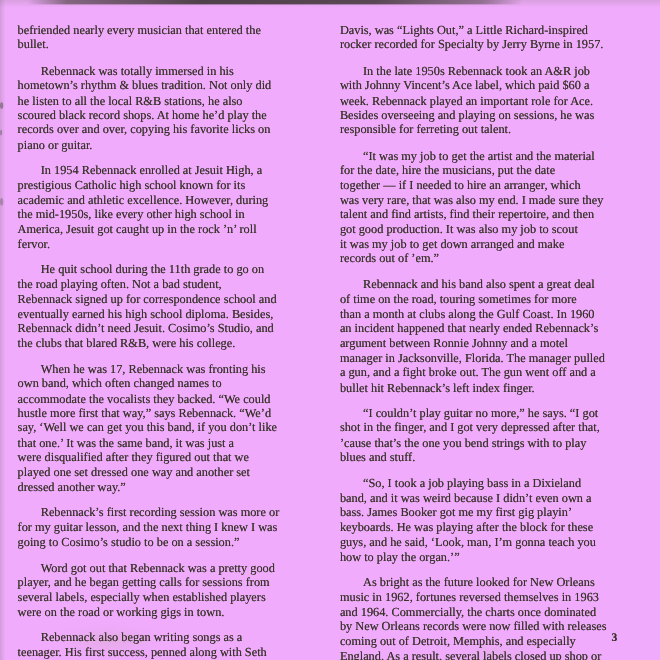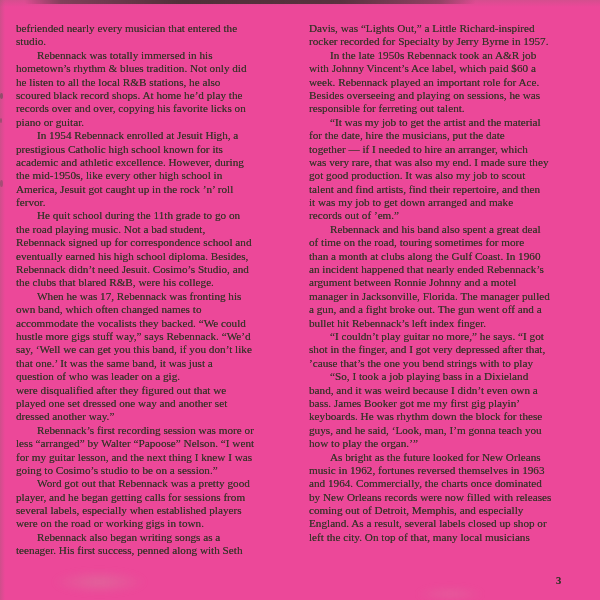--- a/index.html
+++ b/index.html
@@ -1,20 +1,20 @@
 <!DOCTYPE html>
 <html><head>
 <meta charset="utf-8">
 <style>
   html, body { margin: 0; padding: 0; }
   .page {
     position: relative;
     width: 600px;
     height: 600px;
-    background: #ec4899;
+    background: #f0abfc;
     overflow: hidden;
     font-family: "Liberation Serif", "DejaVu Serif", serif;
     color: #39332a;
   }
   
   .edge-top {
     position: absolute; top: 0; left: 0; width: 600px; height: 7px;
     background: linear-gradient(to bottom, rgba(110,104,94,0.18), rgba(0,0,0,0));
     pointer-events: none;
   }
@@ -53,21 +53,21 @@
     position: absolute;
     top: 22px;
     font-size: 11.2px;
     line-height: 13.4px;
     white-space: nowrap;
     text-shadow: 0 0 0.6px rgba(57,51,42,0.8);
   }
   .column-left  { left: 16px;  width: 278px; }
   .column-right { left: 309px; width: 285px; }
   .line { height: 13.4px; }
-  .line.indent { padding-left: 21px; }
+  .line.indent { padding-left: 21px; margin-top: 10px; }
   .page-number {
     position: absolute;
     left: 556px; top: 575px;
     font-size: 10.5px;
     font-weight: bold;
     text-shadow: 0 0 0.6px rgba(57,51,42,0.8);
   }
 </style>
 </head>
 <body>
@@ -79,21 +79,21 @@
   <div class="speck speck-1"></div>
   <div class="speck speck-2"></div>
   <div class="speck speck-3"></div>
   <div class="smudge smudge-1"></div>
   <div class="smudge smudge-2"></div>
 
   <div class="column column-left">
 
       <div class="line">befriended nearly every musician that entered the</div>
 
-      <div class="line">studio.</div>
+      <div class="line">bullet.</div>
 
       <div class="line indent">Rebennack was totally immersed in his</div>
 
       <div class="line">hometown’s rhythm &amp; blues tradition. Not only did</div>
 
       <div class="line">he listen to all the local R&amp;B stations, he also</div>
 
       <div class="line">scoured black record shops. At home he’d play the</div>
 
       <div class="line">records over and over, copying his favorite licks on</div>
@@ -107,54 +107,52 @@
       <div class="line">academic and athletic excellence. However, during</div>
 
       <div class="line">the mid-1950s, like every other high school in</div>
 
       <div class="line">America, Jesuit got caught up in the rock ’n’ roll</div>
 
       <div class="line">fervor.</div>
 
       <div class="line indent">He quit school during the 11th grade to go on</div>
 
-      <div class="line">the road playing music. Not a bad student,</div>
+      <div class="line">the road playing often. Not a bad student,</div>
 
       <div class="line">Rebennack signed up for correspondence school and</div>
 
       <div class="line">eventually earned his high school diploma. Besides,</div>
 
       <div class="line">Rebennack didn’t need Jesuit. Cosimo’s Studio, and</div>
 
       <div class="line">the clubs that blared R&amp;B, were his college.</div>
 
       <div class="line indent">When he was 17, Rebennack was fronting his</div>
 
       <div class="line">own band, which often changed names to</div>
 
       <div class="line">accommodate the vocalists they backed. “We could</div>
 
-      <div class="line">hustle more gigs stuff way,” says Rebennack. “We’d</div>
+      <div class="line">hustle more first that way,” says Rebennack. “We’d</div>
 
       <div class="line">say, ‘Well we can get you this band, if you don’t like</div>
 
       <div class="line">that one.’ It was the same band, it was just a</div>
 
-      <div class="line">question of who was leader on a gig.</div>
 
 
       <div class="line">were disqualified after they figured out that we</div>
 
       <div class="line">played one set dressed one way and another set</div>
 
       <div class="line">dressed another way.”</div>
 
       <div class="line indent">Rebennack’s first recording session was more or</div>
 
-      <div class="line">less “arranged” by Walter “Papoose” Nelson. “I went</div>
 
       <div class="line">for my guitar lesson, and the next thing I knew I was</div>
 
       <div class="line">going to Cosimo’s studio to be on a session.”</div>
 
       <div class="line indent">Word got out that Rebennack was a pretty good</div>
 
       <div class="line">player, and he began getting calls for sessions from</div>
 
       <div class="line">several labels, especially when established players</div>
@@ -183,24 +181,24 @@
       <div class="line">responsible for ferreting out talent.</div>
 
       <div class="line indent">“It was my job to get the artist and the material</div>
 
       <div class="line">for the date, hire the musicians, put the date</div>
 
       <div class="line">together — if I needed to hire an arranger, which</div>
 
       <div class="line">was very rare, that was also my end. I made sure they</div>
 
+      <div class="line">talent and find artists, find their repertoire, and then</div>
+
       <div class="line">got good production. It was also my job to scout</div>
 
-      <div class="line">talent and find artists, find their repertoire, and then</div>
-
       <div class="line">it was my job to get down arranged and make</div>
 
       <div class="line">records out of ’em.”</div>
 
       <div class="line indent">Rebennack and his band also spent a great deal</div>
 
       <div class="line">of time on the road, touring sometimes for more</div>
 
       <div class="line">than a month at clubs along the Gulf Coast. In 1960</div>
 
@@ -214,28 +212,29 @@
       <div class="line">a gun, and a fight broke out. The gun went off and a</div>
 
       <div class="line">bullet hit Rebennack’s left index finger.</div>
 
       <div class="line indent">“I couldn’t play guitar no more,” he says. “I got</div>
 
       <div class="line">shot in the finger, and I got very depressed after that,</div>
 
       <div class="line">’cause that’s the one you bend strings with to play</div>
 
+      <div class="line">blues and stuff.</div>
 
       <div class="line indent">“So, I took a job playing bass in a Dixieland</div>
 
       <div class="line">band, and it was weird because I didn’t even own a</div>
 
       <div class="line">bass. James Booker got me my first gig playin’</div>
 
-      <div class="line">keyboards. He was rhythm down the block for these</div>
+      <div class="line">keyboards. He was playing after the block for these</div>
 
       <div class="line">guys, and he said, ‘Look, man, I’m gonna teach you</div>
 
       <div class="line">how to play the organ.’”</div>
 
       <div class="line indent">As bright as the future looked for New Orleans</div>
 
       <div class="line">music in 1962, fortunes reversed themselves in 1963</div>
 
       <div class="line">and 1964. Commercially, the charts once dominated</div>

